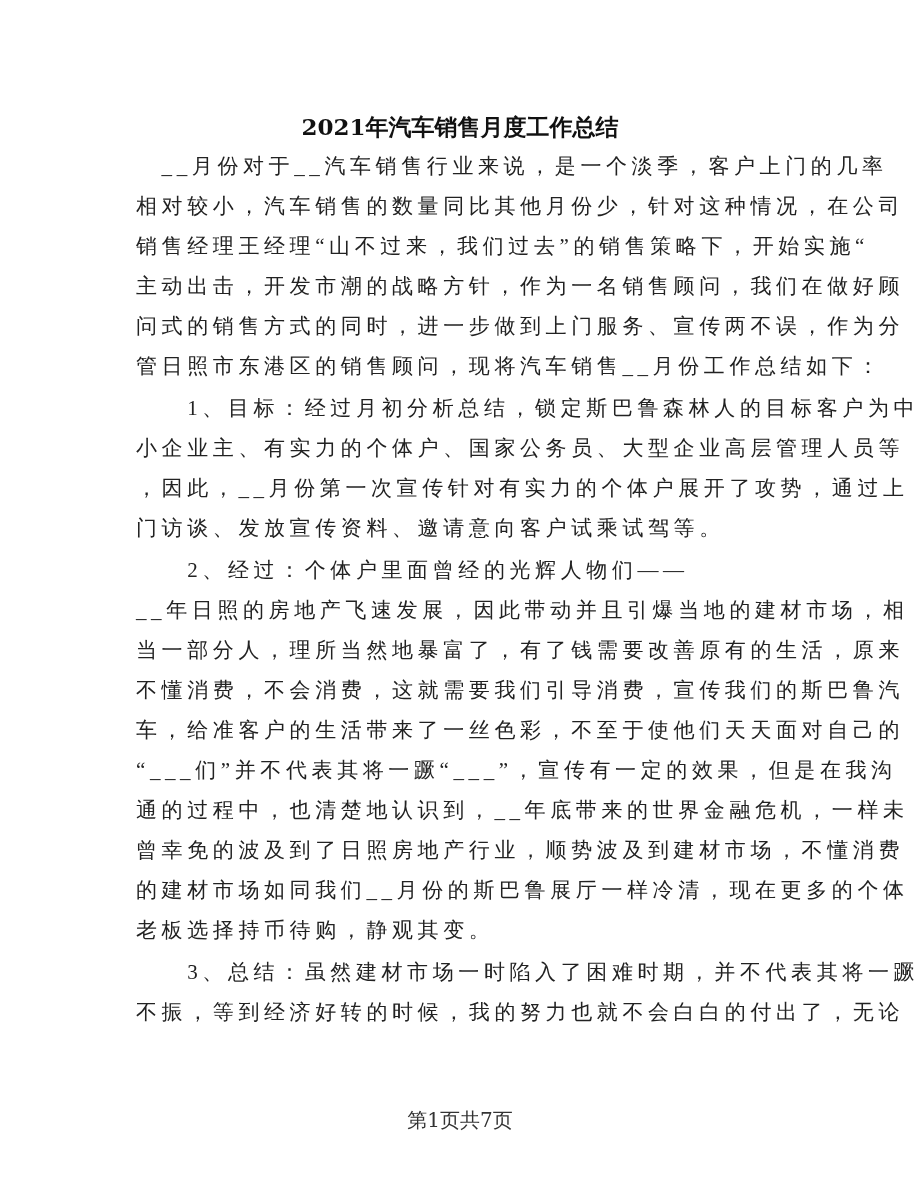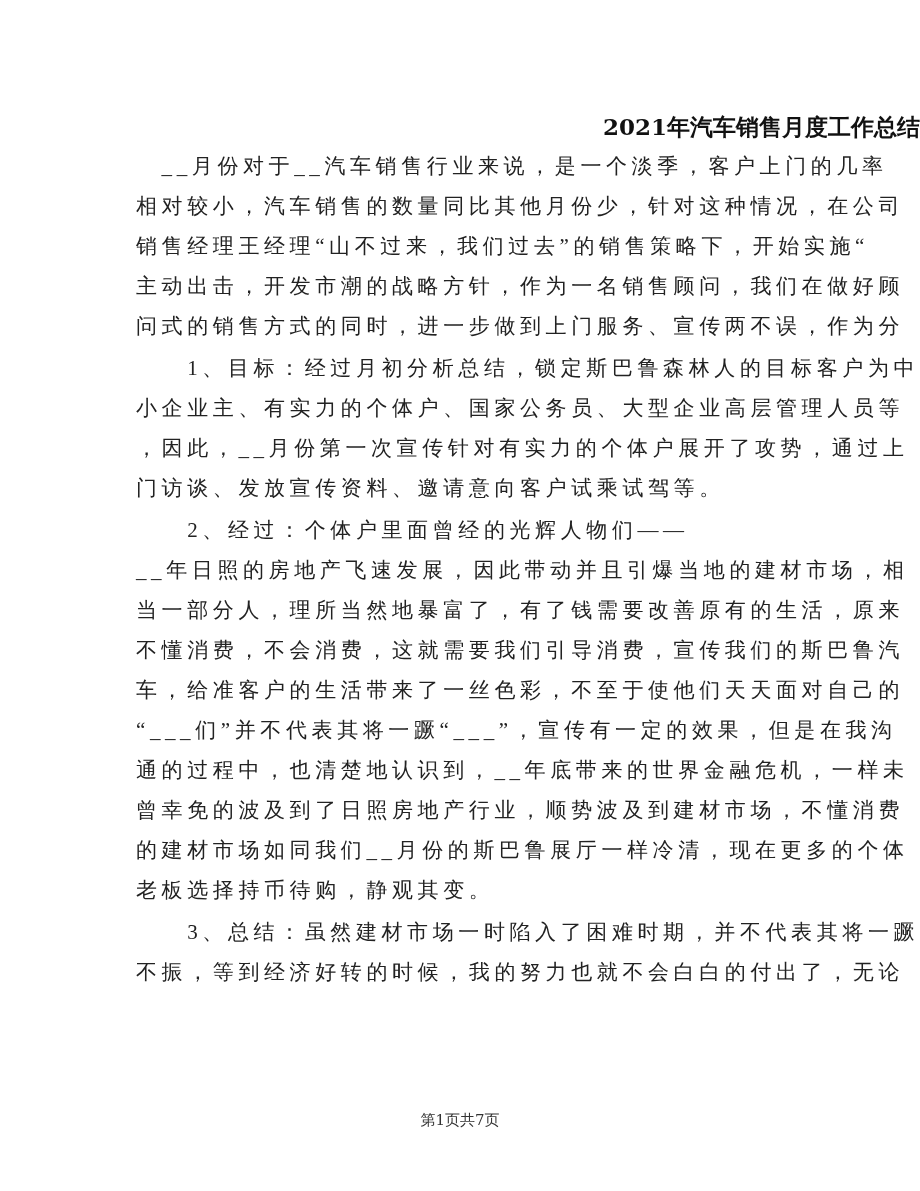--- a/index.html
+++ b/index.html
@@ -20,21 +20,21 @@
       left: 0; top: 0;
       width: 920px;
       height: 1191px;
       background: #ffffff;
     }
     .title {
       position: absolute;
       left: 0;
       top: 110px;
       width: 920px;
-      text-align: right;
+      text-align: center;
       font-size: 23px;
       font-weight: bold;
       letter-spacing: 0px;
       line-height: 34px;
       color: #111;
     }
     .body-text {
       position: absolute;
       left: 136px;
       top: 146px;
@@ -51,37 +51,38 @@
     }
     .line.gap {
       margin-top: 2px;
     }
     .footer {
       position: absolute;
       left: 0;
       top: 1108px;
       width: 920px;
       text-align: center;
-      font-size: 15px;
+      font-size: 20px;
       line-height: 24px;
       color: #333;
     }
   </style>
 </head>
 <body>
 
 <div class="page">
   <div class="title">2021年汽车销售月度工作总结</div>
 
   <div class="body-text">
     <div class="line">　__月份对于__汽车销售行业来说，是一个淡季，客户上门的几率</div>
     <div class="line">相对较小，汽车销售的数量同比其他月份少，针对这种情况，在公司</div>
     <div class="line">销售经理王经理“山不过来，我们过去”的销售策略下，开始实施“</div>
     <div class="line">主动出击，开发市潮的战略方针，作为一名销售顾问，我们在做好顾</div>
     <div class="line">问式的销售方式的同时，进一步做到上门服务、宣传两不误，作为分</div>
+    <div class="line">管日照市东港区的销售顾问，现将汽车销售__月份工作总结如下：</div>
     <div class="line gap">　　1、目标：经过月初分析总结，锁定斯巴鲁森林人的目标客户为中</div>
     <div class="line">小企业主、有实力的个体户、国家公务员、大型企业高层管理人员等</div>
     <div class="line">，因此，__月份第一次宣传针对有实力的个体户展开了攻势，通过上</div>
     <div class="line">门访谈、发放宣传资料、邀请意向客户试乘试驾等。</div>
     <div class="line gap">　　2、经过：个体户里面曾经的光辉人物们——</div>
     <div class="line">__年日照的房地产飞速发展，因此带动并且引爆当地的建材市场，相</div>
     <div class="line">当一部分人，理所当然地暴富了，有了钱需要改善原有的生活，原来</div>
     <div class="line">不懂消费，不会消费，这就需要我们引导消费，宣传我们的斯巴鲁汽</div>
     <div class="line">车，给准客户的生活带来了一丝色彩，不至于使他们天天面对自己的</div>
     <div class="line">“___们”并不代表其将一蹶“___”，宣传有一定的效果，但是在我沟</div>

